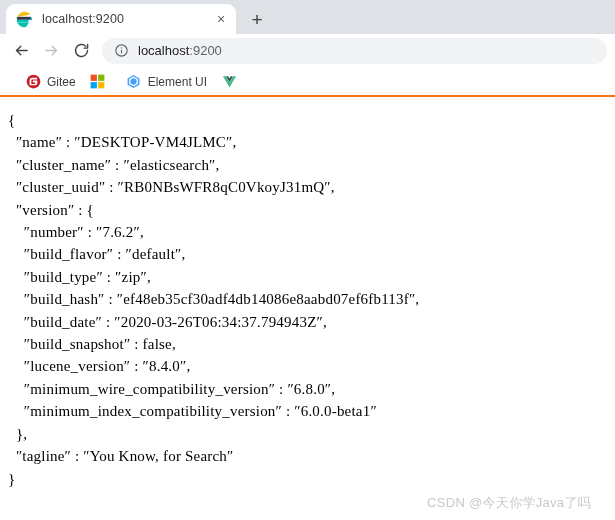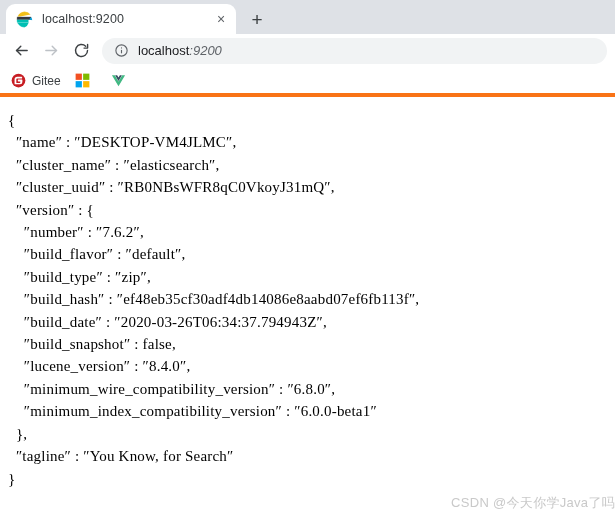--- a/index.html
+++ b/index.html
@@ -106,30 +106,30 @@
     margin-right: 9px;
     flex: 0 0 15px;
     color: #5f6368;
   }
   .omnibox .url {
     font-size: 13px;
     color: #202124;
     white-space: nowrap;
   }
   .omnibox .url .scheme-host { color: #202124; }
-  .omnibox .url .port { color: #5f6368; font-style: italic; }
+  .omnibox .url .port { color: #5f6368; }
 
   
   .bookmarks {
     height: 29px;
     background: #ffffff;
     display: flex;
     align-items: center;
-    padding: 0 4px;
-    border-bottom: 4px solid #f97316;
+    padding: 0 19px;
+    border-bottom: 2px solid #f97316;
     overflow: hidden;
   }
   .bm {
     display: flex;
     align-items: center;
     height: 22px;
     padding: 0 6px;
     margin-right: 2px;
     border-radius: 4px;
     white-space: nowrap;
@@ -159,21 +159,21 @@
     margin: 0;
     font-family: "Liberation Serif", "DejaVu Serif", serif;
     font-size: 15px;
     line-height: 22.4px;
     color: #000000;
     white-space: pre;
     letter-spacing: 0.2px;
   }
   .watermark {
     position: absolute;
-    right: 0;
+    right: 24px;
     bottom: 8px;
     font-size: 13px;
     color: #c9c9c9;
     font-family: "Liberation Sans", sans-serif;
     letter-spacing: 0.3px;
   }
 </style>
 </head>
 <body>
 
@@ -249,20 +249,30 @@
         <svg width="15" height="15" viewBox="0 0 24 24" aria-hidden="true">
           <rect x="1" y="1" width="10" height="10" fill="#f25022"></rect>
           <rect x="13" y="1" width="10" height="10" fill="#7fba00"></rect>
           <rect x="1" y="13" width="10" height="10" fill="#00a4ef"></rect>
           <rect x="13" y="13" width="10" height="10" fill="#ffb900"></rect>
         </svg>
       </span>
     </div>
 
 
+    <div class="bm">
+      <span class="bm-ico">
+        <svg width="15" height="15" viewBox="0 0 24 24" aria-hidden="true">
+          <path d="M12 1.5 21.5 7v10L12 22.5 2.5 17V7z" fill="#409eff"></path>
+          <path d="M12 4 19 8v8l-7 4-7-4V8z" fill="#ffffff"></path>
+          <path d="M12 6.5 16.8 9.3v5.4L12 17.5 7.2 14.7V9.3z" fill="#409eff"></path>
+        </svg>
+      </span>
+      <span class="bm-label">Element UI</span>
+    </div>
 
 
     <div class="bm">
       <span class="bm-ico">
         <svg width="15" height="15" viewBox="0 0 24 24" aria-hidden="true">
           <path d="M1.5 3.5h4.6L12 13.4l5.9-9.9h4.6L12 21.2z" fill="#41b883"></path>
           <path d="M6.6 3.5h3.2L12 7.3l2.2-3.8h3.2L12 12.6z" fill="#35495e"></path>
         </svg>
       </span>
       <span class="bm-label"></span>

